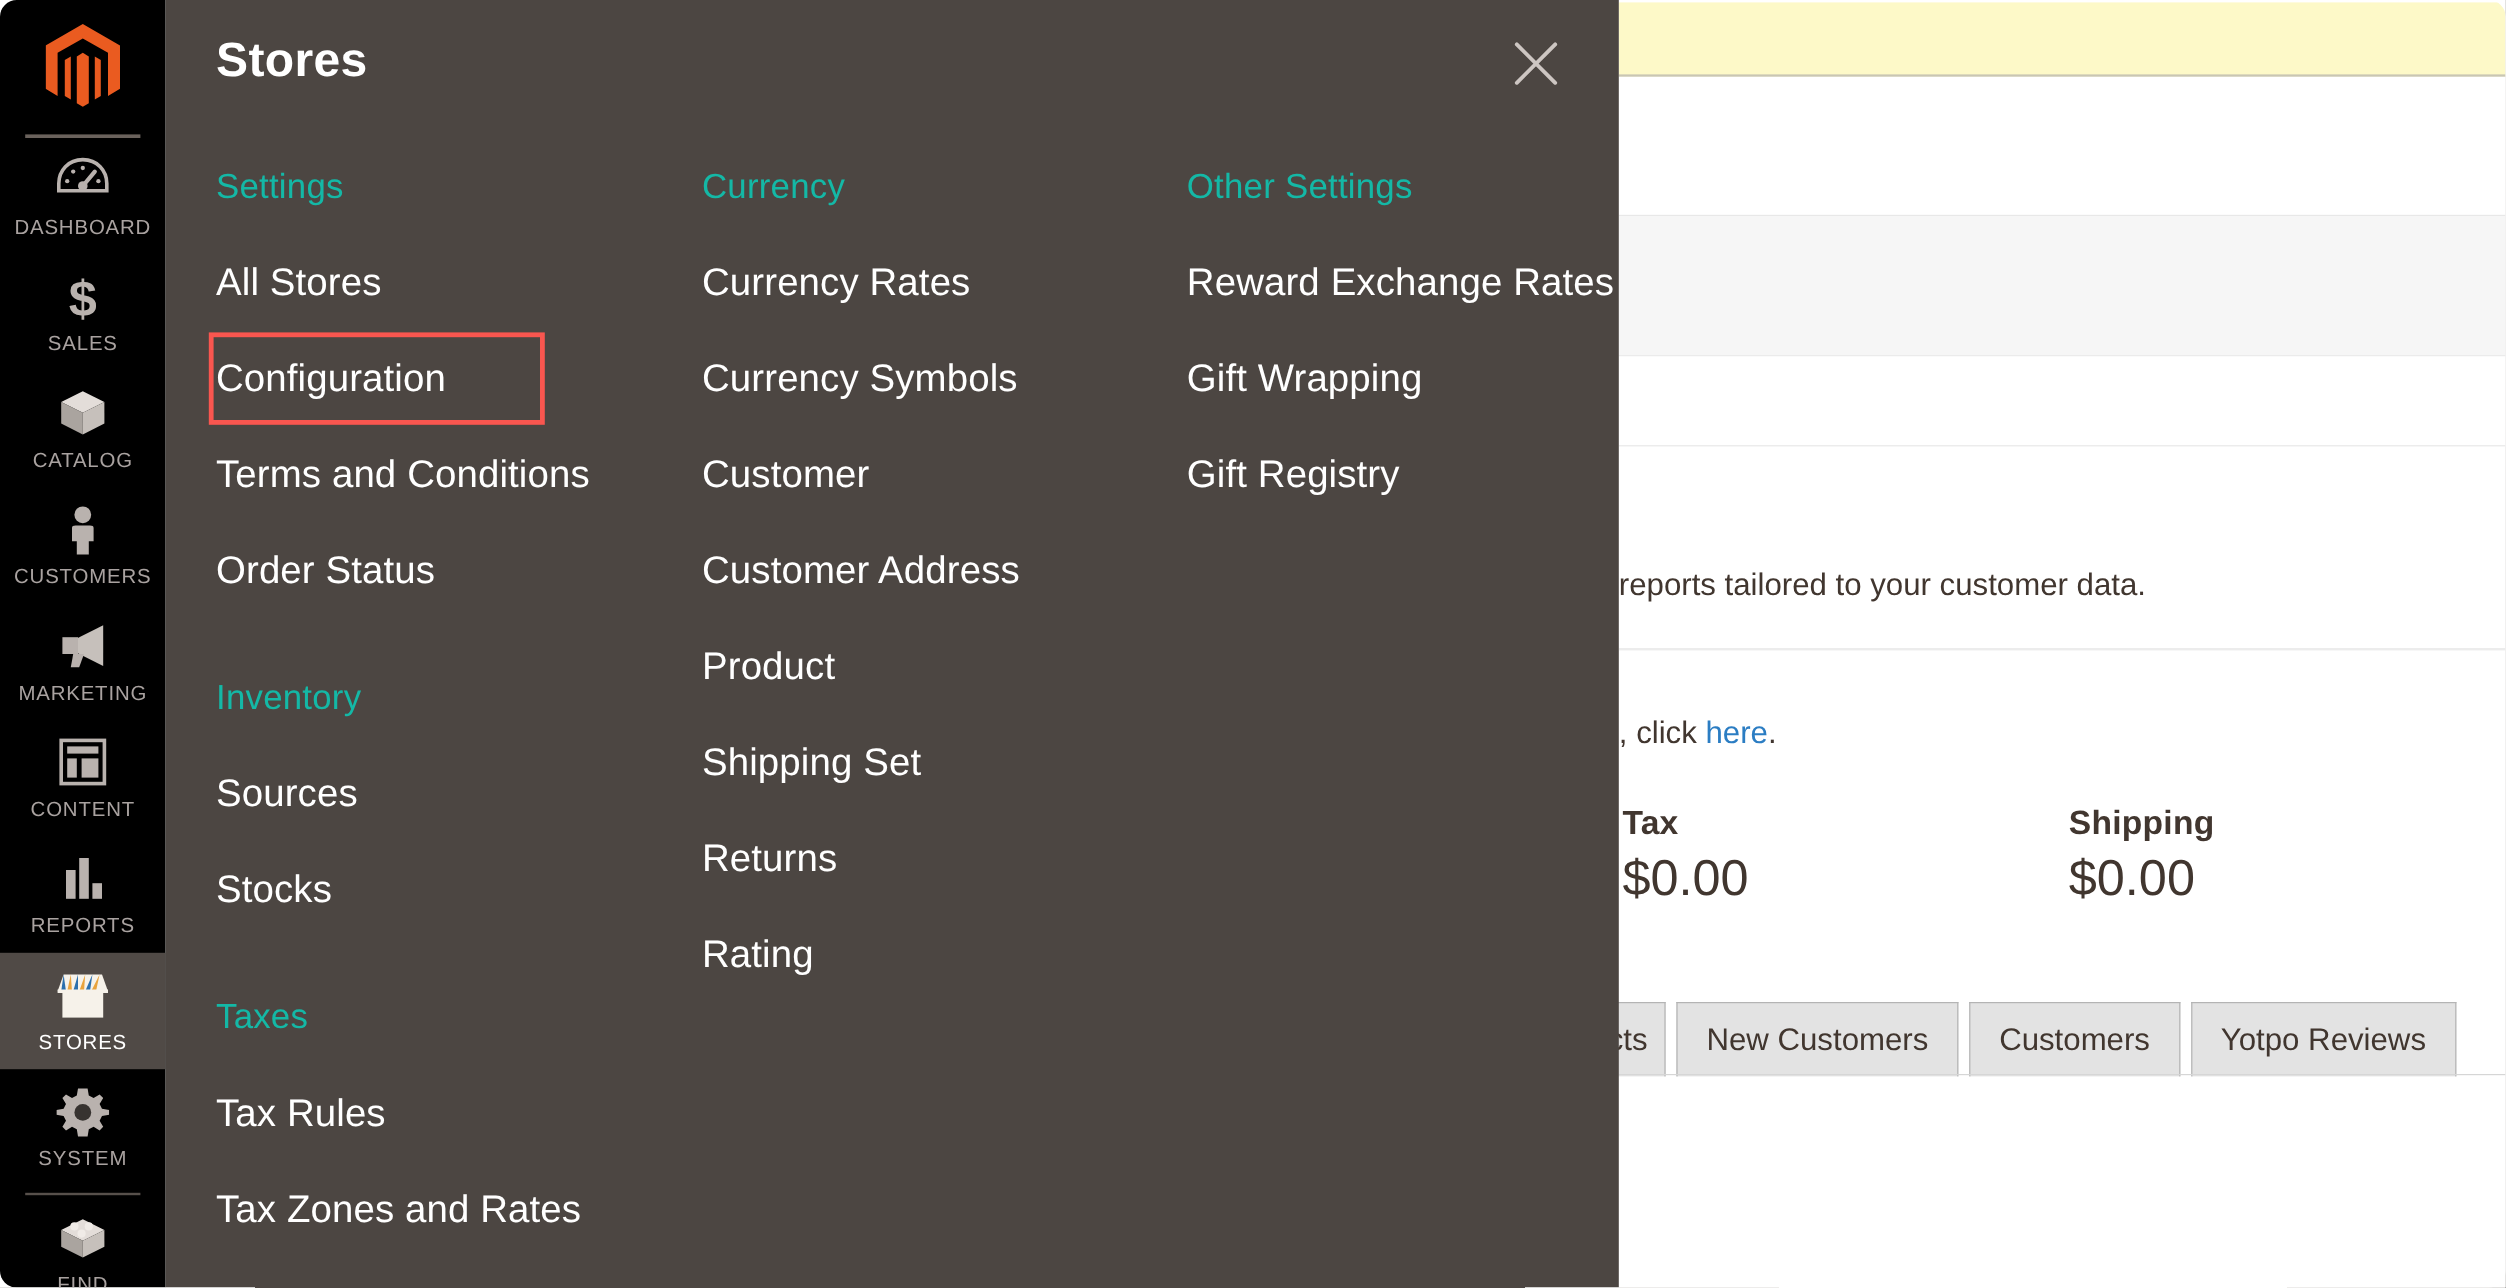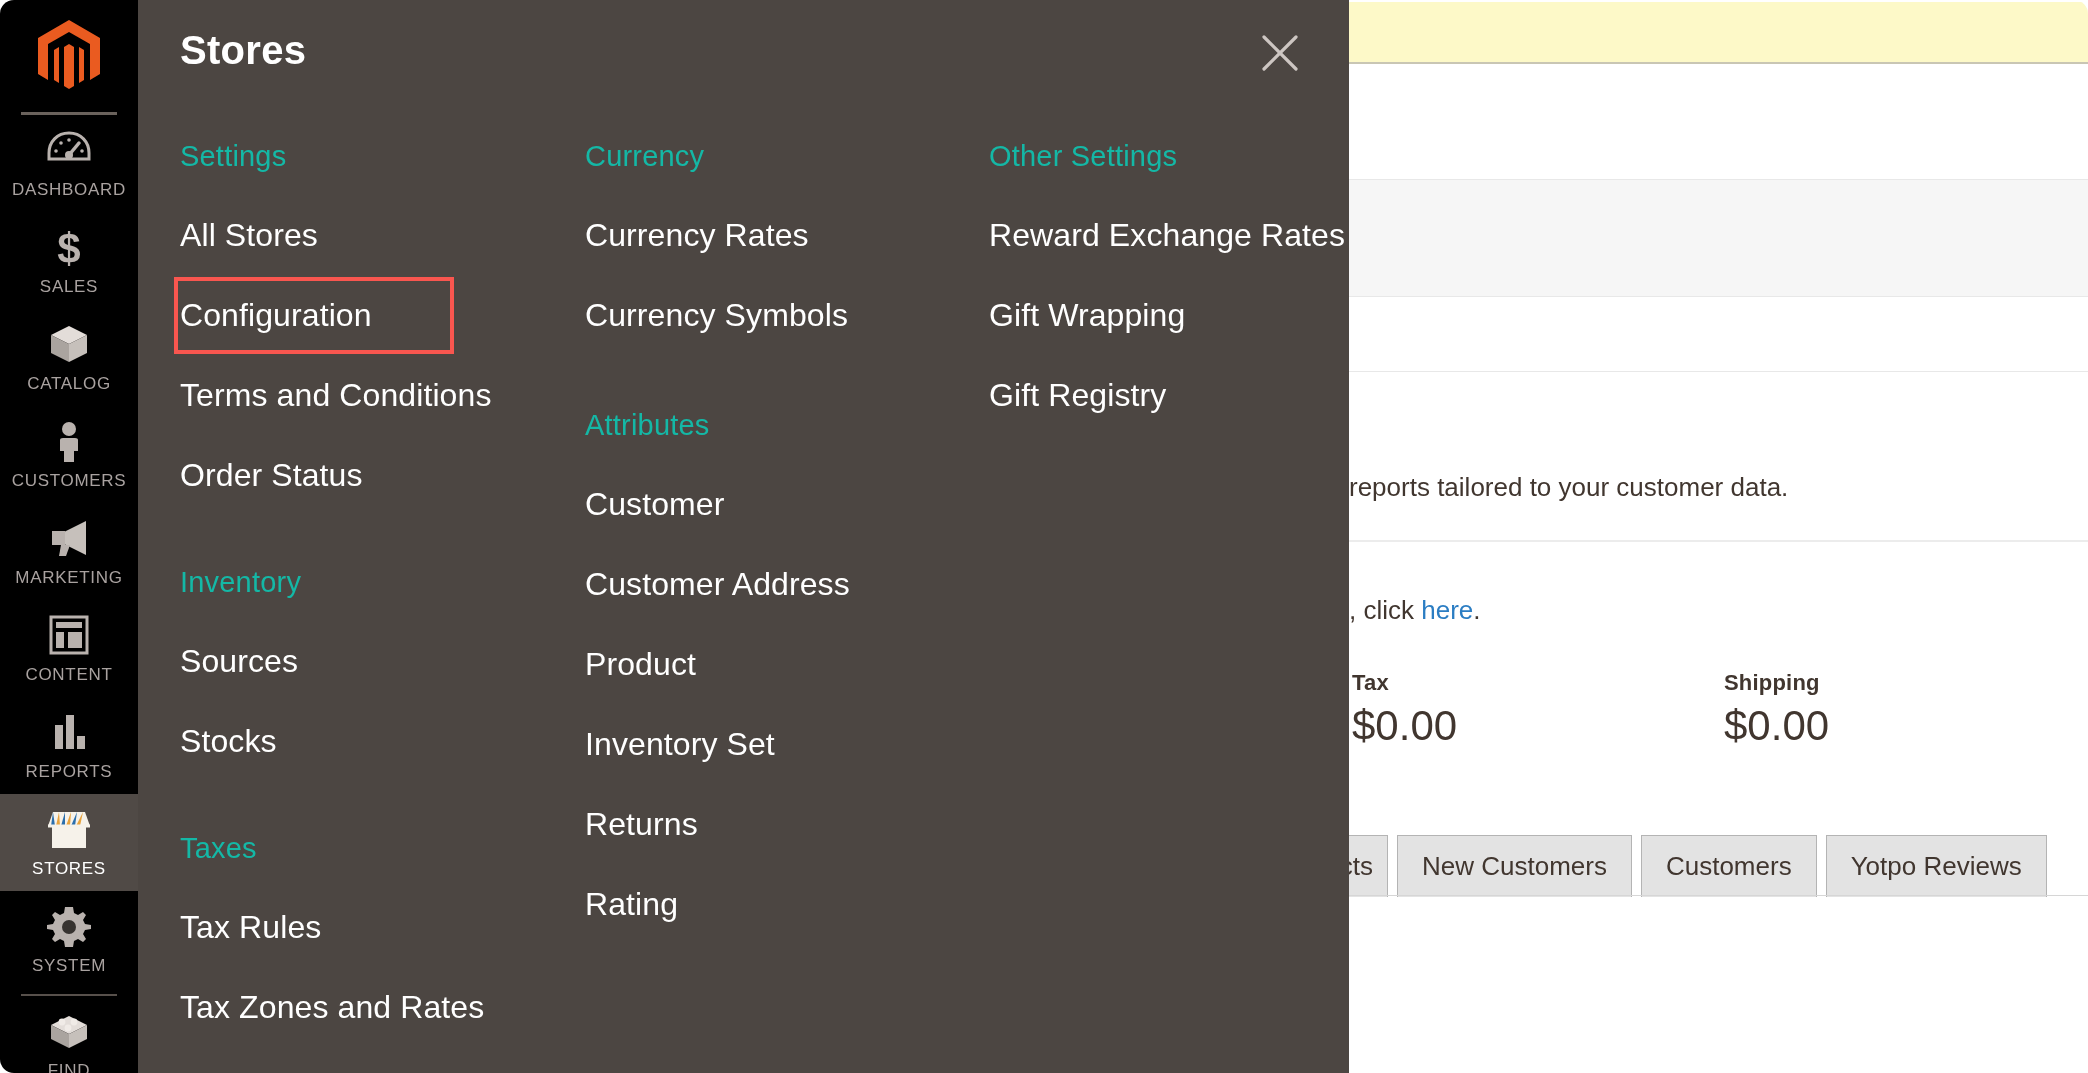--- a/index.html
+++ b/index.html
@@ -49,21 +49,21 @@
     font-size: 26px;
     white-space: nowrap;
   }
   .bg-link { color: #2b7dc3; }
 
   .kpi {
     position: absolute;
     white-space: nowrap;
   }
   .kpi-label {
-    font-size: 22px;
+    font-size: 28px;
     font-weight: bold;
     color: #41362f;
     letter-spacing: .2px;
   }
   .kpi-value {
     font-size: 42px;
     color: #41362f;
     margin-top: 6px;
   }
 
@@ -420,25 +420,24 @@
         <div class="group-title spaced">Taxes</div>
         <a class="menu-link">Tax Rules</a>
         <a class="menu-link">Tax Zones and Rates</a>
       </div>
 
       <div class="menu-col col-2">
         <div class="group-title">Currency</div>
         <a class="menu-link">Currency Rates</a>
         <a class="menu-link">Currency Symbols</a>
 
-        <div class="group-title spaced" style="margin-top:75px;">Attributes</div>
         <a class="menu-link">Customer</a>
         <a class="menu-link">Customer Address</a>
         <a class="menu-link">Product</a>
-        <a class="menu-link">Inventory Set</a>
+        <a class="menu-link">Shipping Set</a>
         <a class="menu-link">Returns</a>
         <a class="menu-link">Rating</a>
       </div>
 
       <div class="menu-col col-3">
         <div class="group-title">Other Settings</div>
         <a class="menu-link">Reward Exchange Rates</a>
         <a class="menu-link">Gift Wrapping</a>
         <a class="menu-link">Gift Registry</a>
       </div>

